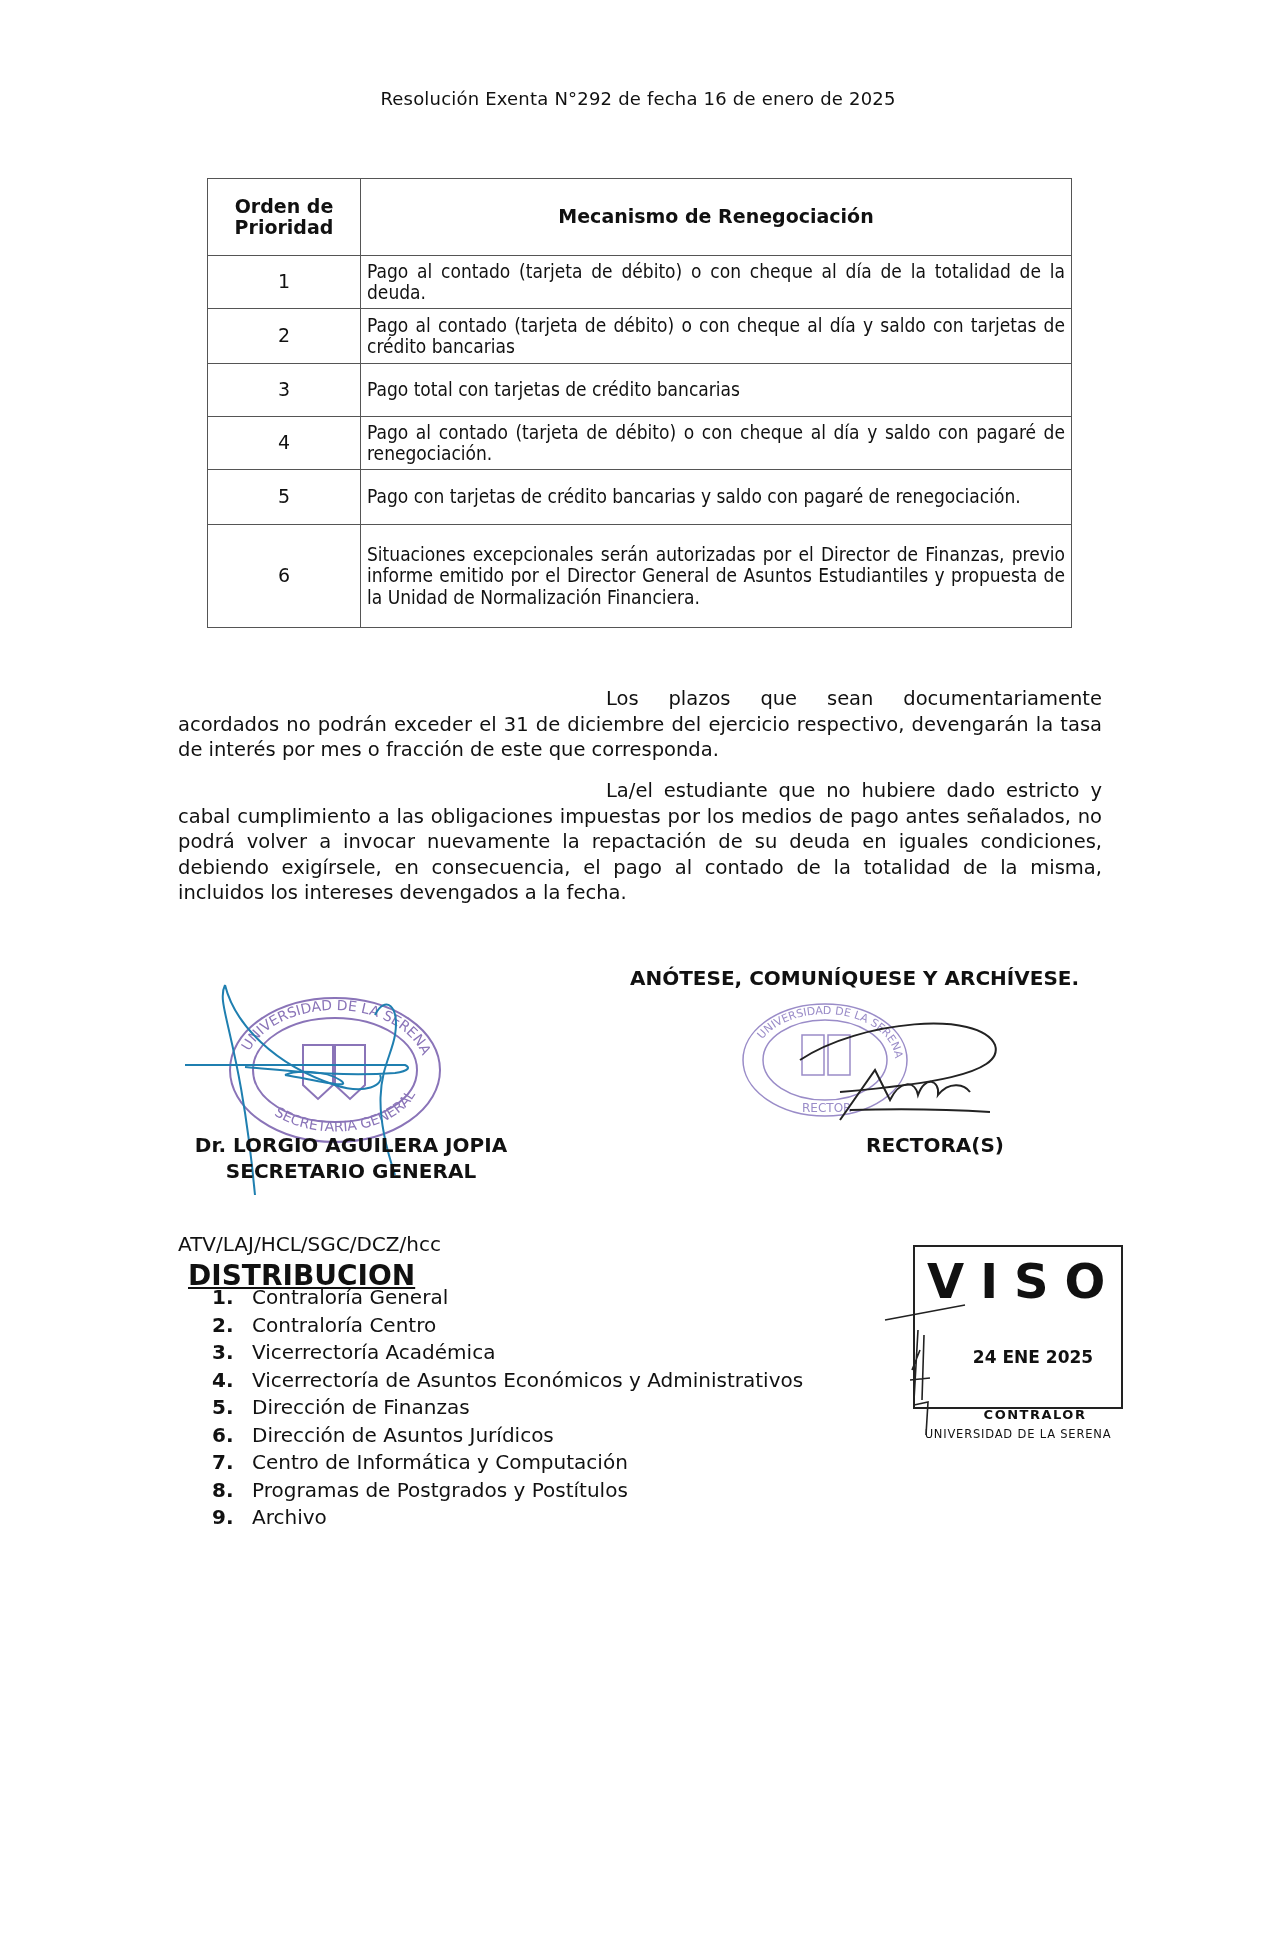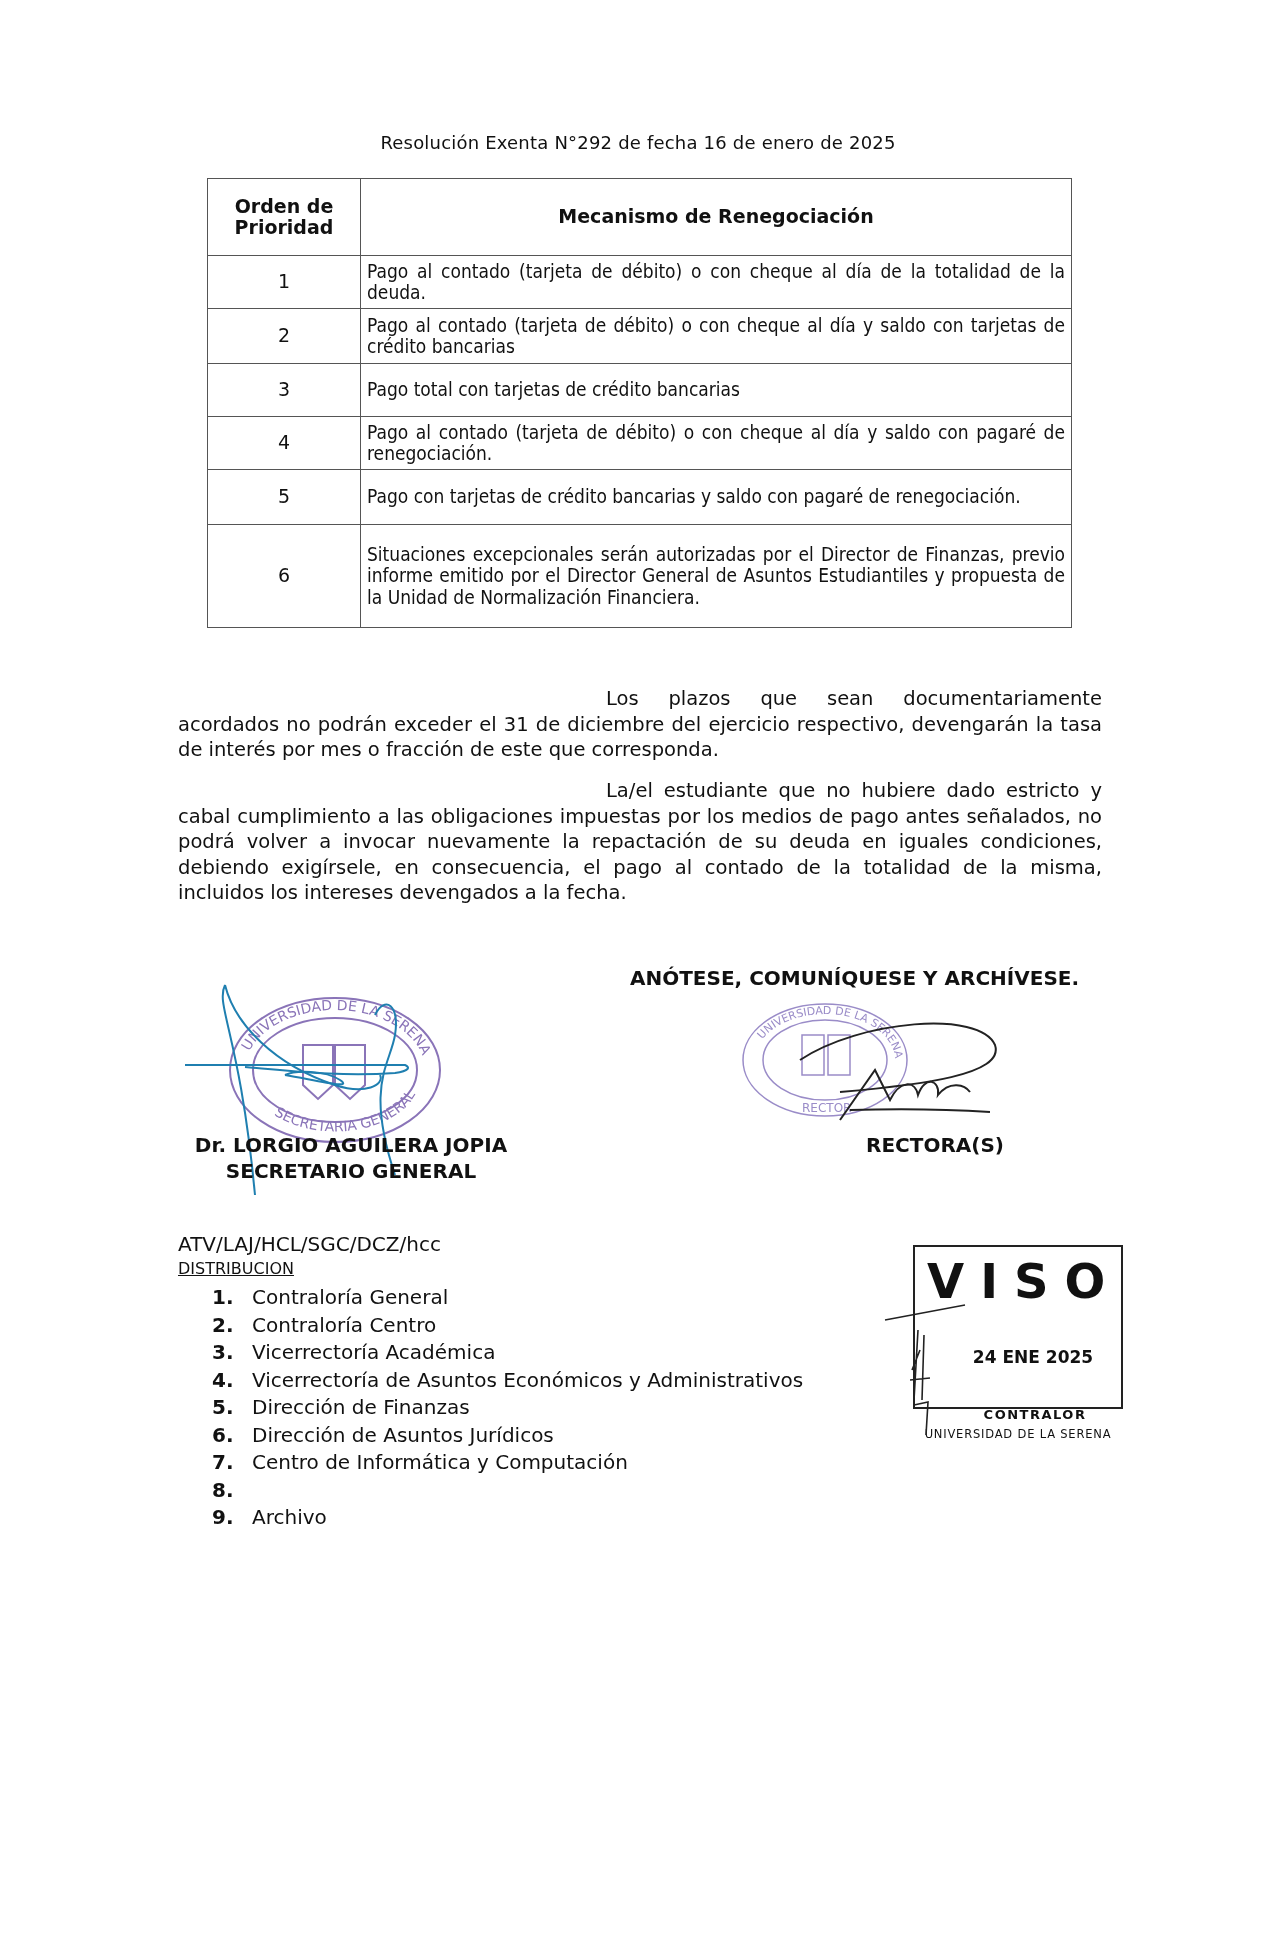--- a/index.html
+++ b/index.html
@@ -2,21 +2,21 @@
 <html><head>
 <meta charset="utf-8">
 <style>
   html, body { margin: 0; padding: 0; background: #ffffff; }
   body {
     width: 1276px; height: 1951px; position: relative; overflow: hidden;
     font-family: "DejaVu Sans", sans-serif; color: #111;
   }
   .header-line {
     position: absolute; top: 88px; left: 0; width: 1276px; text-align: center;
-    font-size: 18px; letter-spacing: 0.2px; box-sizing: border-box; margin-top: 44px;
+    font-size: 18px; letter-spacing: 0.2px; box-sizing: border-box;
   }
   table.prio {
     position: absolute; top: 178px; left: 207px; width: 865px;
     border-collapse: collapse; font-size: 19px; line-height: 1.12;
   }
   table.prio td, table.prio th {
     border: 1.5px solid #555; vertical-align: middle;
   }
   table.prio th { font-weight: bold; font-size: 19px; height: 74px; }
   table.prio th.col1 { width: 150px; }
@@ -36,21 +36,21 @@
     position: absolute; top: 966px; left: 630px; font-weight: bold; font-size: 20px;
   }
   .sig-block { position: absolute; text-align: center; font-weight: bold; font-size: 20px; line-height: 26px; }
   .sig-left { top: 1132px; left: 178px; width: 346px; }
   .sig-right { top: 1132px; left: 700px; width: 470px; }
 
   .stamp-left { position: absolute; left: 185px; top: 975px; width: 340px; height: 220px; }
   .stamp-right { position: absolute; left: 740px; top: 1000px; width: 310px; height: 130px; }
 
   .initials { position: absolute; top: 1232px; left: 178px; font-size: 20px; }
-  .dist-title { position: absolute; top: 1259px; left: 178px; font-size: 16px; font-weight: normal; text-decoration: underline; }
+  .dist-title { position: absolute; top: 1259px; left: 188px; font-size: 28px; font-weight: bold; text-decoration: underline; }
   .dist-list { position: absolute; top: 1284px; left: 212px; font-size: 20px; line-height: 27.5px; margin: 0; padding: 0; list-style: none; }
   .dist-list li { display: flex; }
   .dist-list .n { font-weight: bold; width: 40px; }
 
   .viso {
     position: absolute; left: 913px; top: 1245px; width: 210px; height: 164px;
     border: 2px solid #222; box-sizing: border-box; font-family: "DejaVu Sans", sans-serif;
   }
   .viso .v-title { position: absolute; top: 6px; left: 0; width: 100%; text-align: center; font-weight: bold; font-size: 48px; letter-spacing: 16px; padding-left: 12px; box-sizing: border-box; }
   .viso .v-date { position: absolute; top: 100px; left: 0; width: 100%; text-align: center; font-weight: bold; font-size: 17px; padding-left: 30px; box-sizing: border-box; }
@@ -172,20 +172,21 @@
   <li>
       <span class="n">6.</span>
       <span>Dirección de Asuntos Jurídicos</span>
     </li>
   <li>
       <span class="n">7.</span>
       <span>Centro de Informática y Computación</span>
     </li>
   <li>
       <span class="n">8.</span>
+      <span>Programas de Postgrados y Postítulos</span>
     </li>
   <li>
       <span class="n">9.</span>
       <span>Archivo</span>
     </li>
 </ul>
 
 <div class="viso">
   <div class="v-title">VISO</div>
   <div class="v-date">24 ENE 2025</div>

